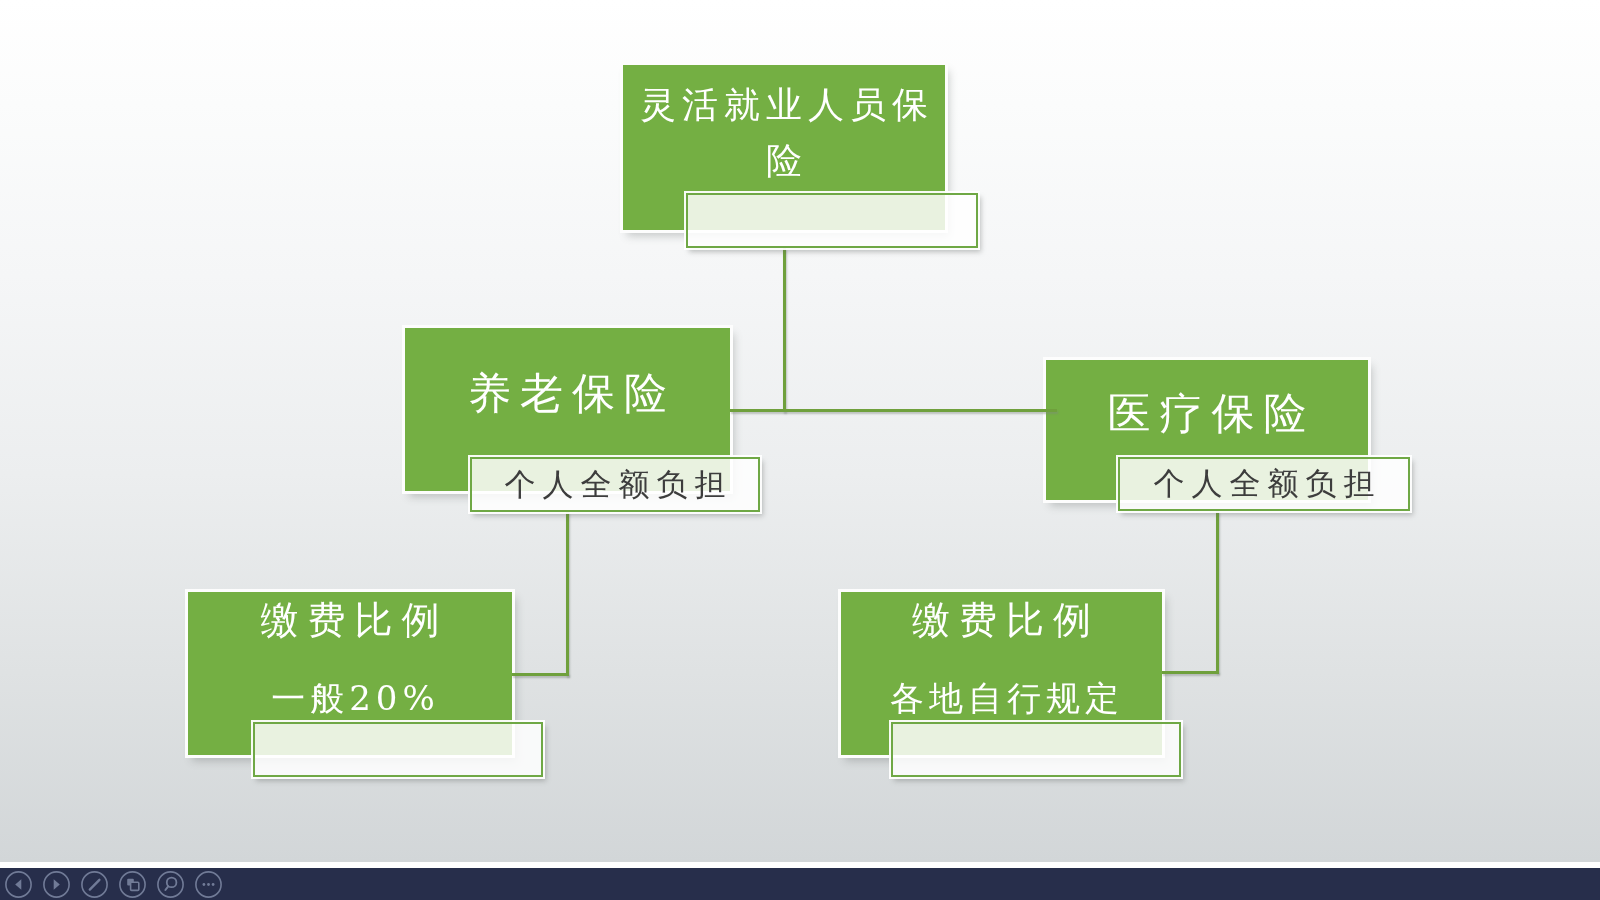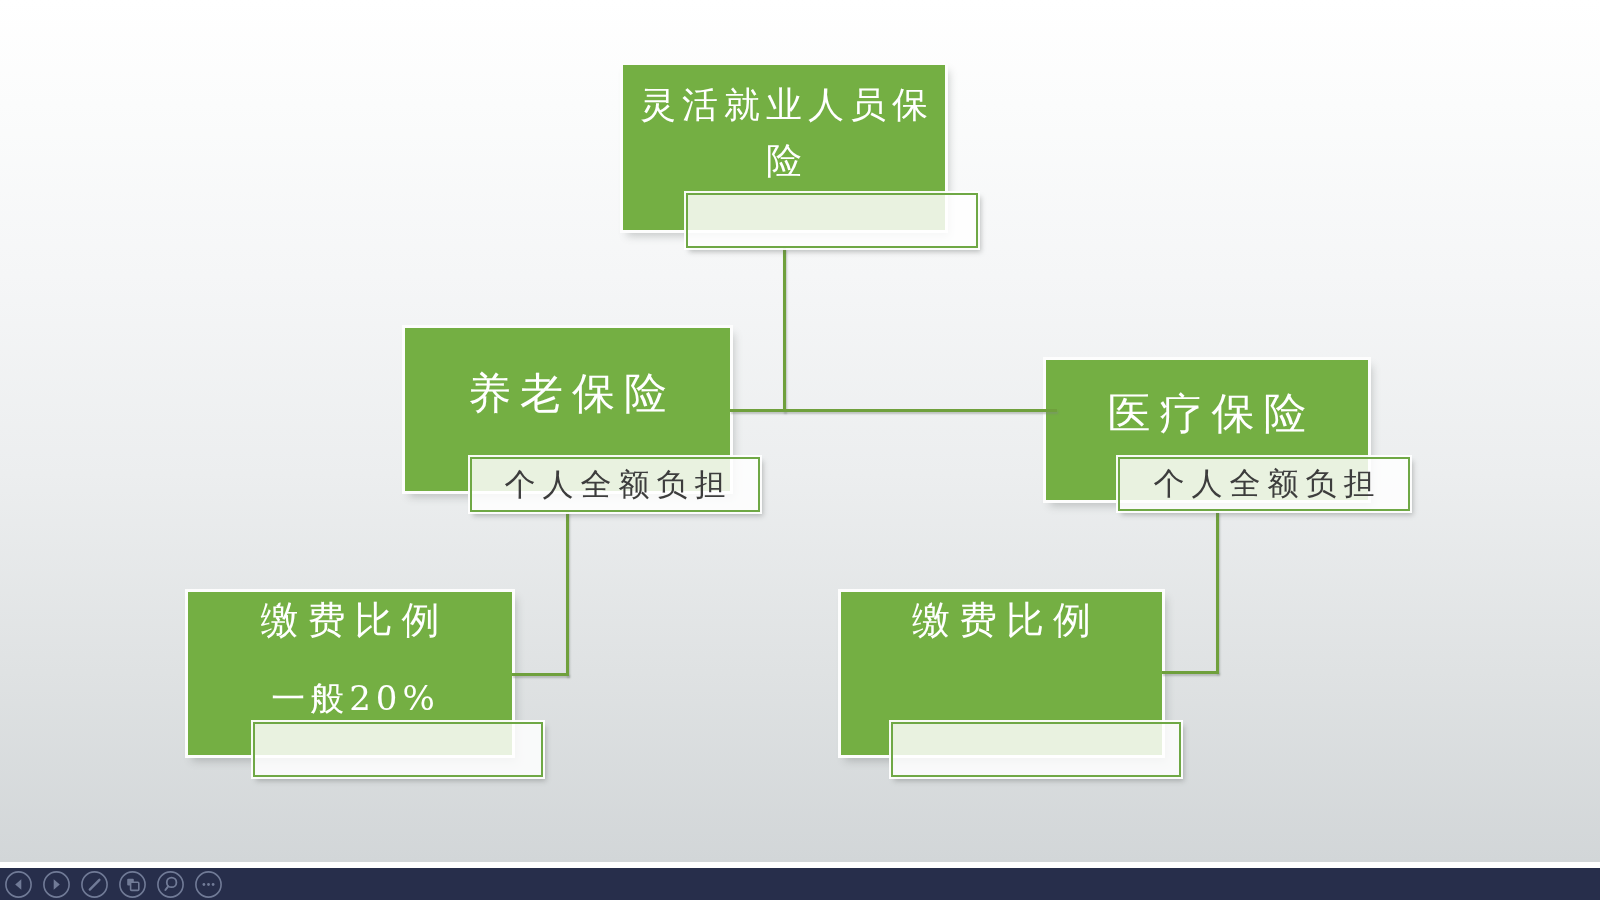--- a/index.html
+++ b/index.html
@@ -85,20 +85,21 @@
       <span class="t t1">医疗保险</span>
     </div>
 
     <div class="gbox rate-box" style="left:188px; top:592px; width:324px; height:163px;">
       <span class="t t1">缴费比例</span>
       <span class="t t2">一般20%</span>
     </div>
 
     <div class="gbox rate-box" style="left:841px; top:592px; width:321px; height:163px;">
       <span class="t t1">缴费比例</span>
+      <span class="t t2">各地自行规定</span>
     </div>
 
     <div class="conn" style="left:783px;  top:248px; width:3px;   height:164px;"></div>
     <div class="conn" style="left:730px;  top:409px; width:327px; height:3px;"></div>
     <div class="conn" style="left:566px;  top:511px; width:3px;   height:165px;"></div>
     <div class="conn" style="left:512px;  top:673px; width:57px;  height:3px;"></div>
     <div class="conn" style="left:1216px; top:511px; width:3px;   height:162px;"></div>
     <div class="conn" style="left:1162px; top:671px; width:57px;  height:3px;"></div>
 
     <div class="subbox" style="left:686px; top:193px; width:292px; height:55px;">

